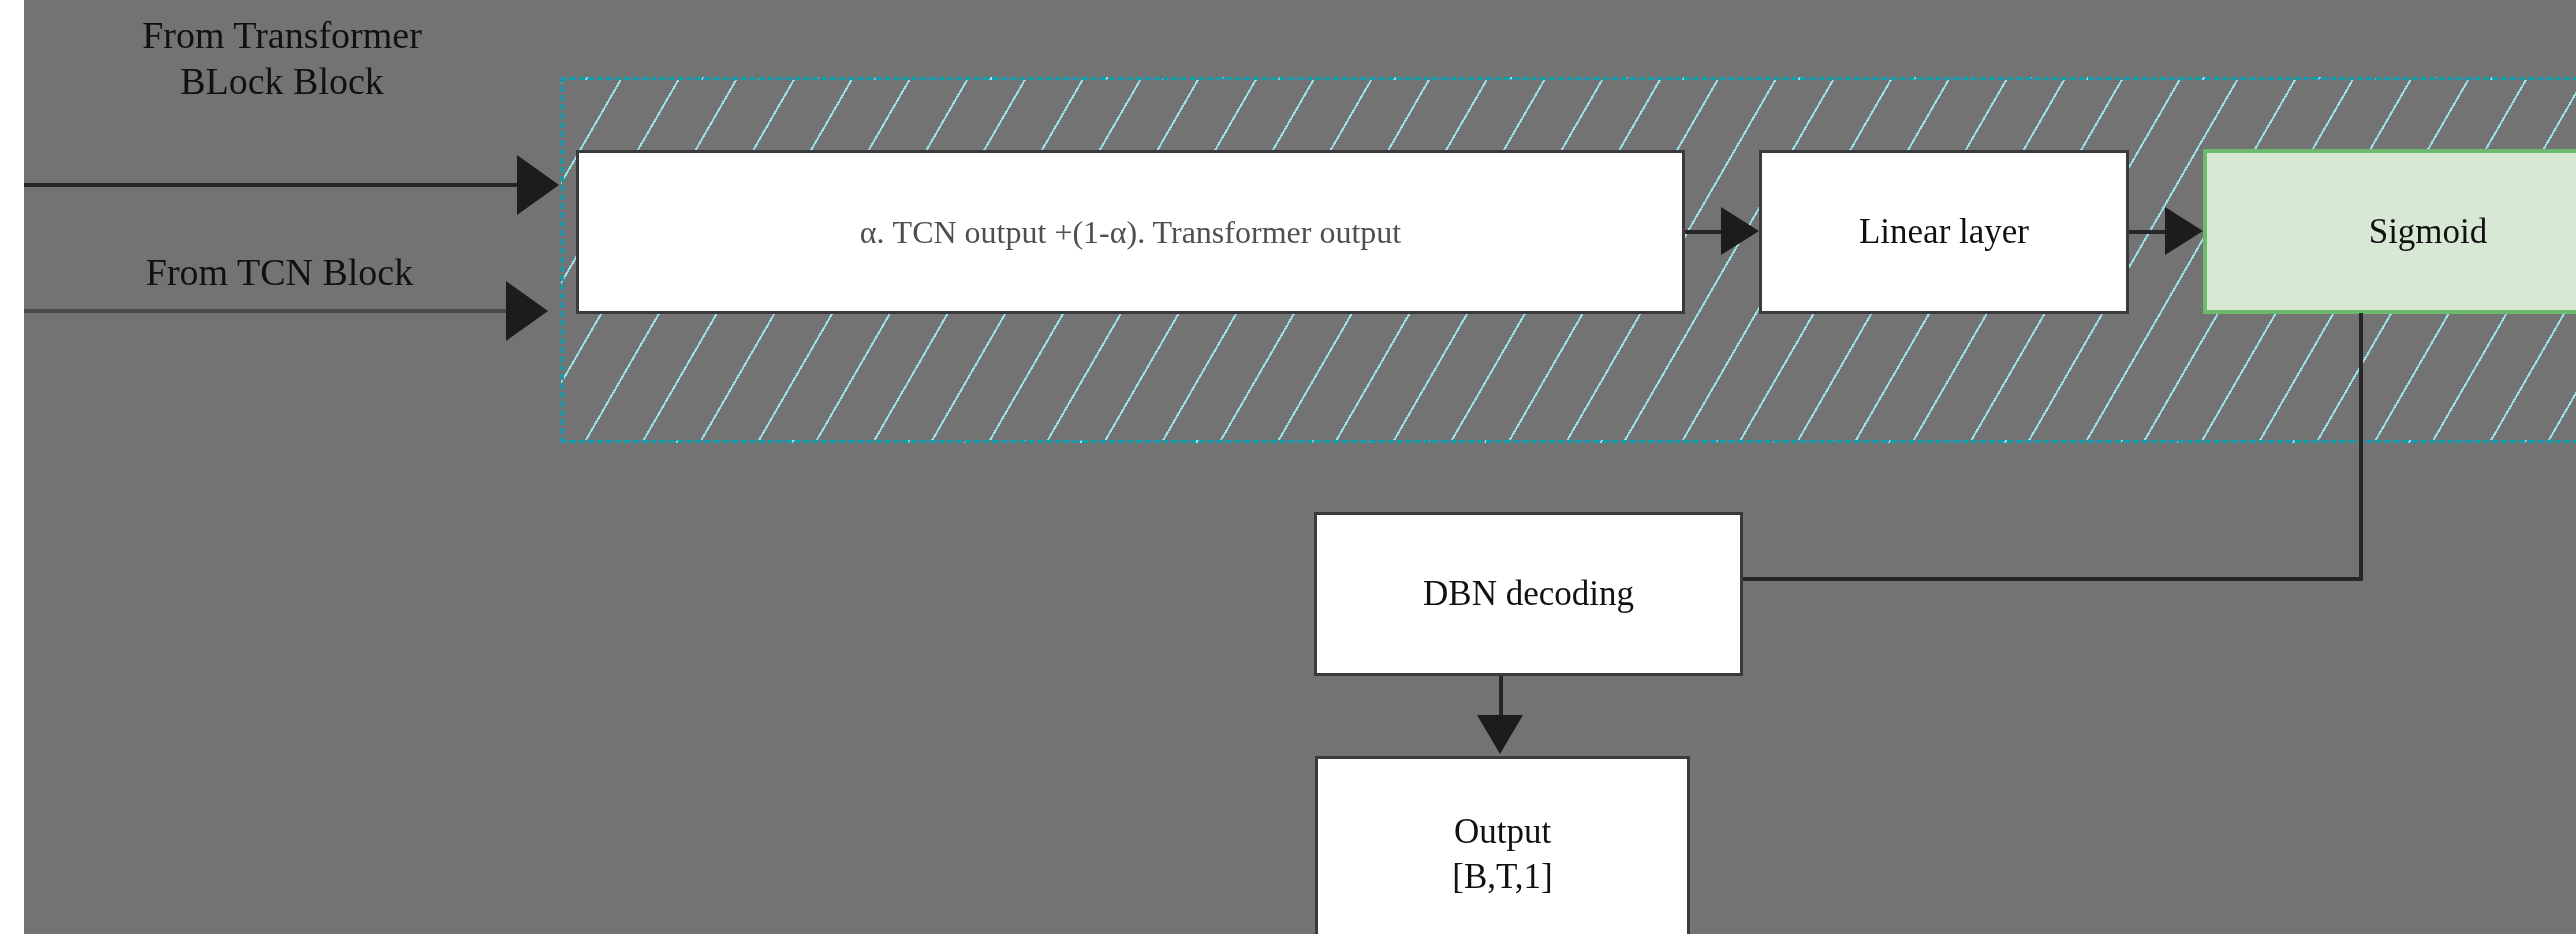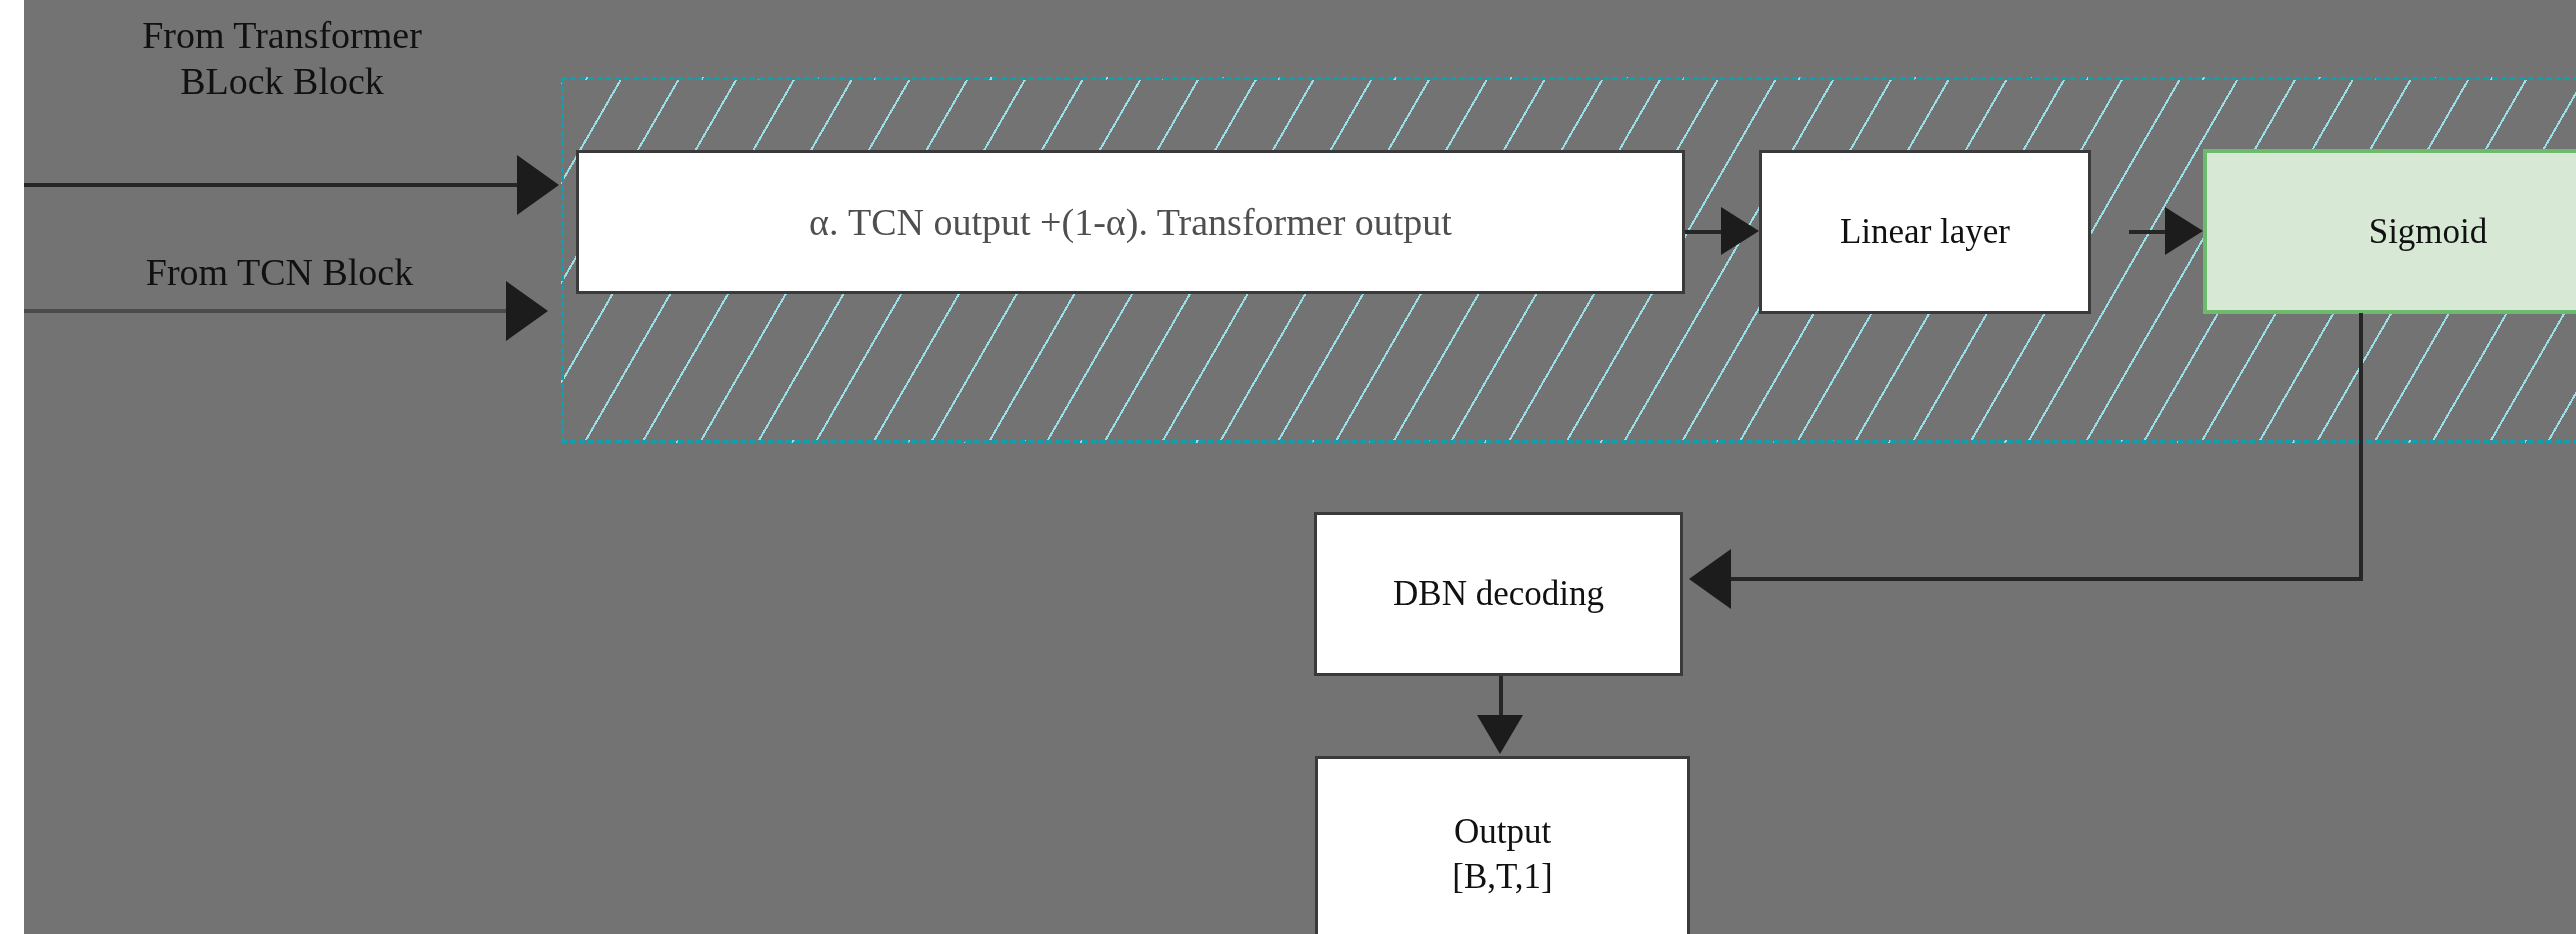--- a/index.html
+++ b/index.html
@@ -35,25 +35,25 @@
     border: 3.4px solid #3a3a3a;
     box-sizing: border-box;
     display: flex;
     flex-direction: column;
     align-items: center;
     justify-content: center;
     text-align: center;
   }
   .node .line { display: block; }
 
-  .node-aggregation { left: 552px; top: 150px; width: 1109px; height: 144px; color: #4f4f4f; font-size: 38px; line-height: 49px; }
-  .node-linear     { left: 1735px; top: 150px; width: 332px;  height: 164px; font-size: 35px; }
+  .node-aggregation { left: 552px; top: 150px; width: 1109px; height: 164px; color: #4f4f4f; font-size: 32px; line-height: 49px; }
+  .node-linear     { left: 1735px; top: 150px; width: 370px;  height: 164px; font-size: 35px; }
   .node-sigmoid    { left: 2179px; top: 149px; width: 450px;  height: 165px; font-size: 35px;
                      background: #d7e9d5; border: 4.1px solid #6cba6c; }
-  .node-dbn        { left: 1290px; top: 512px; width: 369px;  height: 164px; font-size: 35px; }
+  .node-dbn        { left: 1290px; top: 512px; width: 429px;  height: 164px; font-size: 35px; }
   .node-output     { left: 1291px; top: 756px; width: 375px; height: 196px; font-size: 35px; line-height: 45px; }
 
   
   .lbl {
     position: absolute;
     text-align: center;
     white-space: nowrap;
   }
   .lbl-from-transformer { left: 88px; top: 12.2px; width: 340px; font-size: 38px; line-height: 46px; white-space: normal; }
   .lbl-from-tcn         { left: 65px;  top: 250px; width: 381px; font-size: 38px; }

